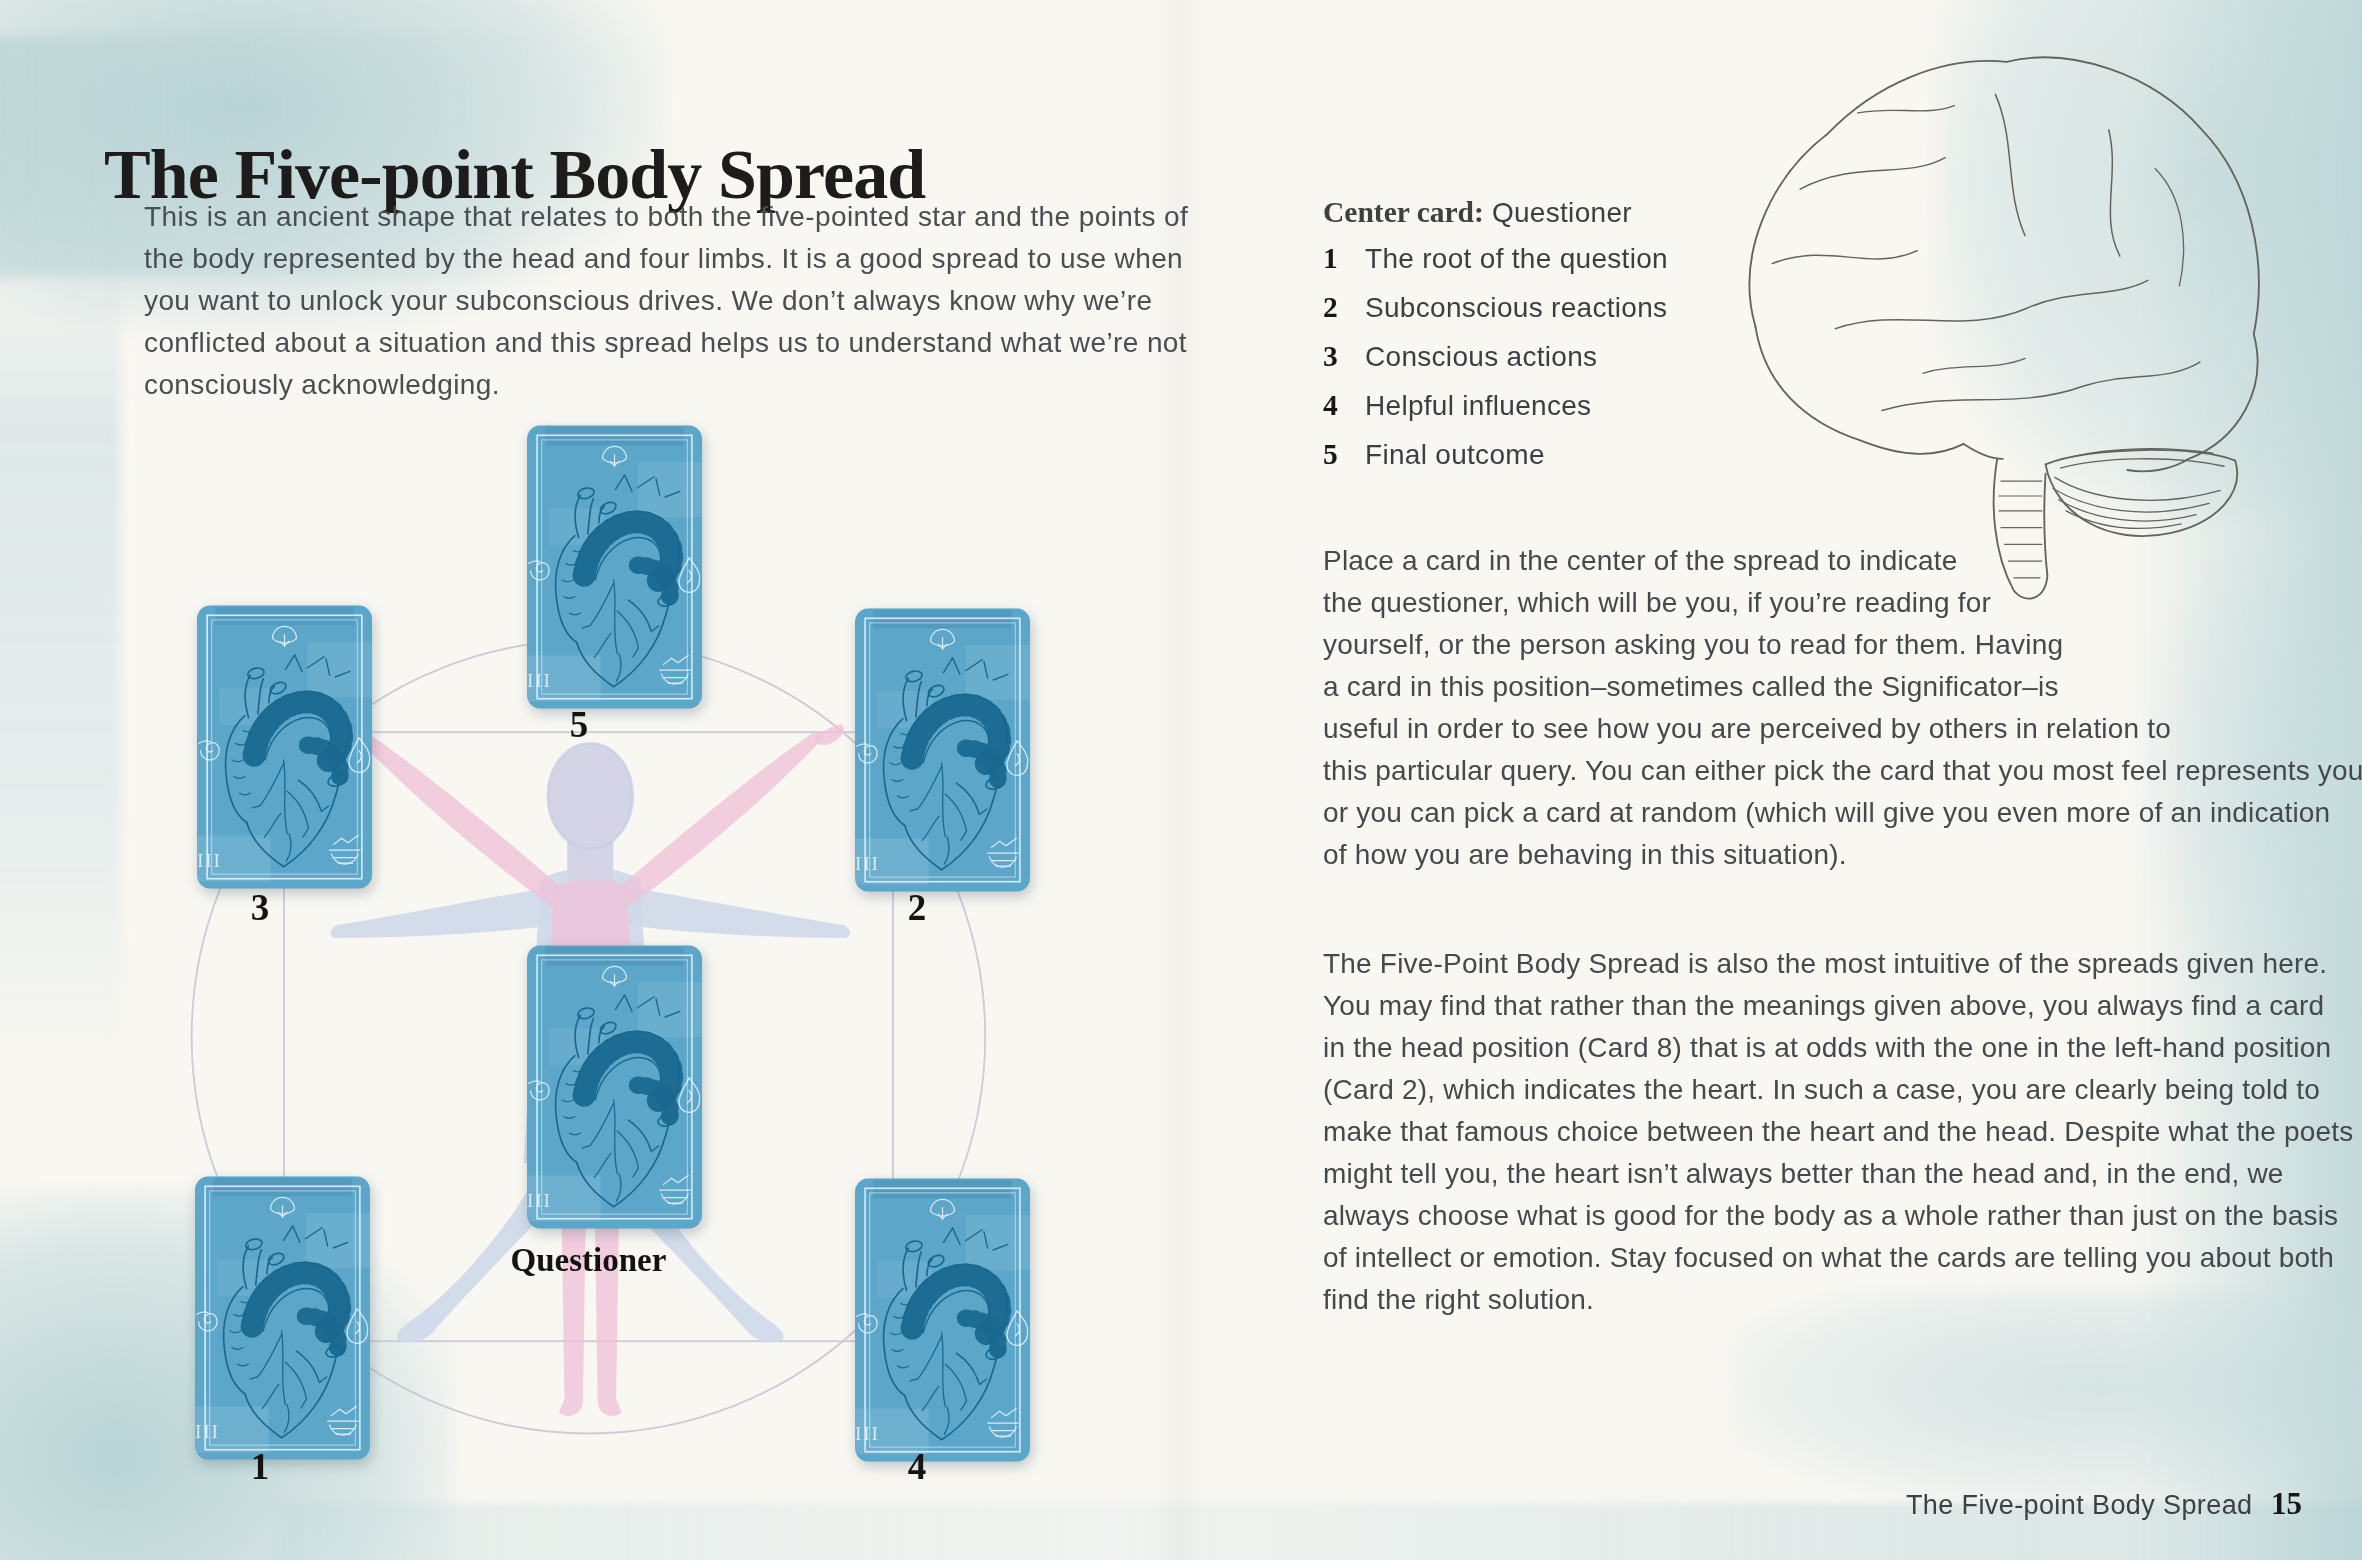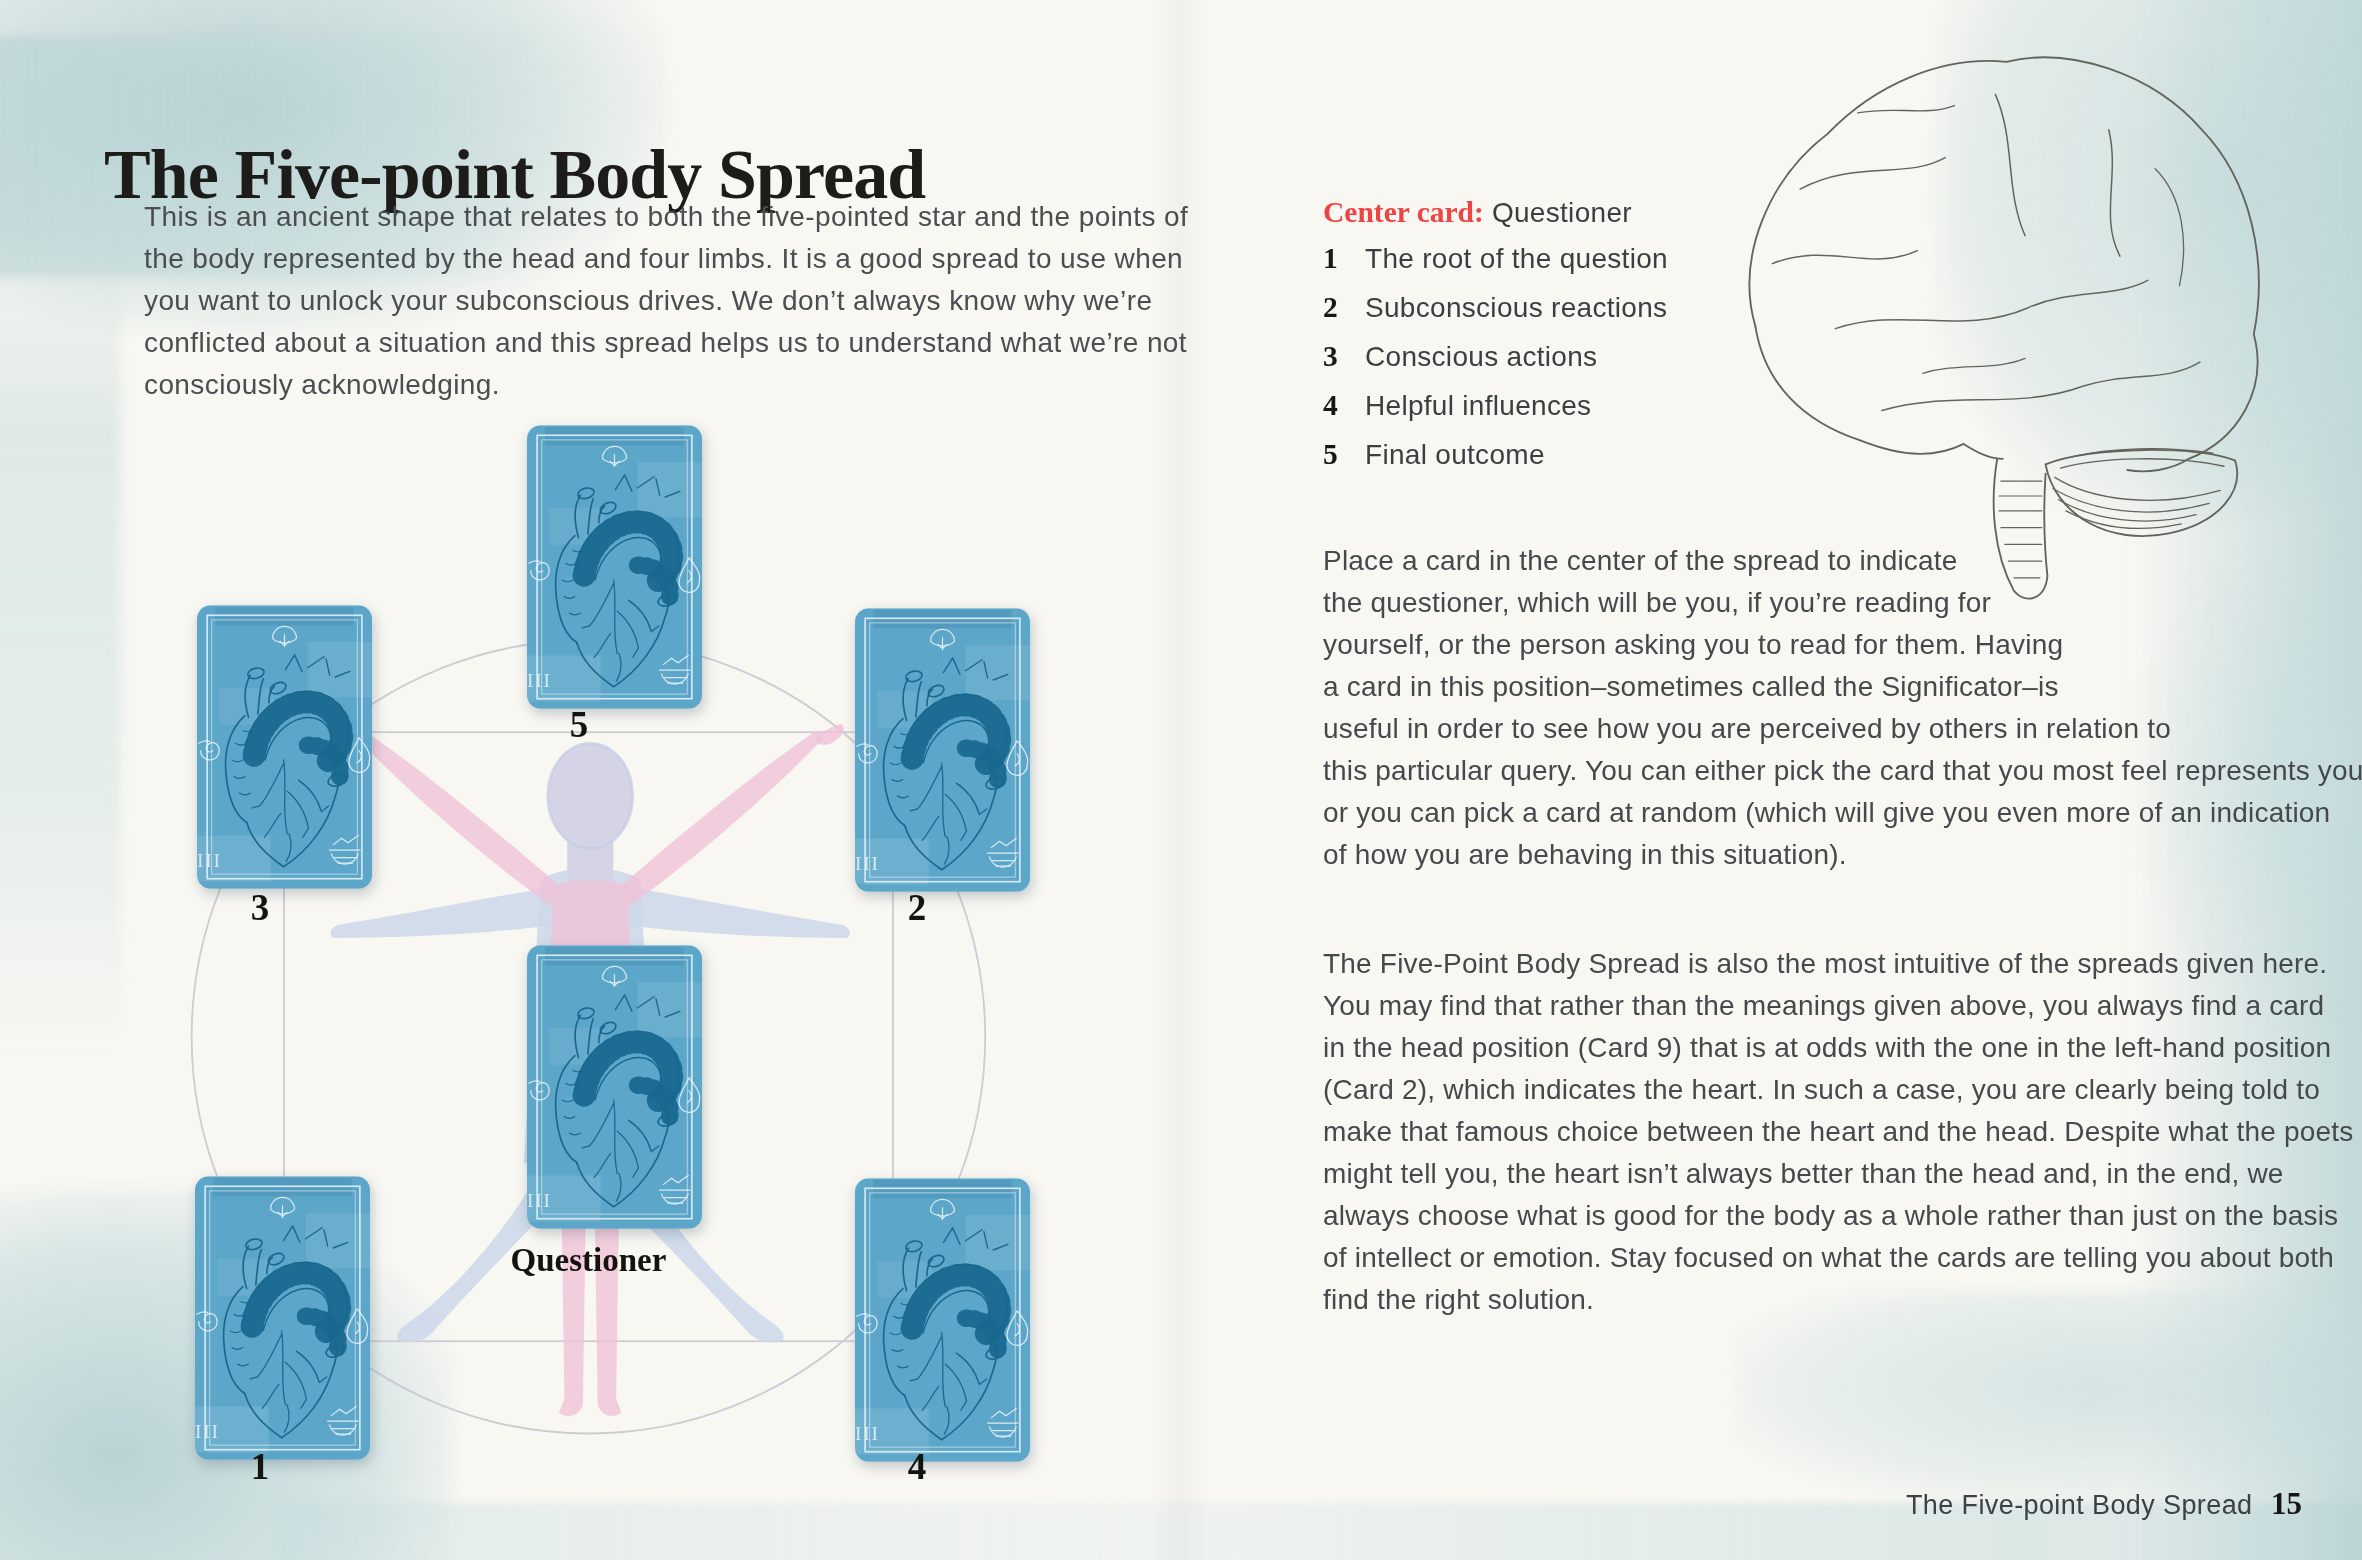--- a/index.html
+++ b/index.html
@@ -28,21 +28,21 @@
   .gutter{left:1152px;top:0;width:55px;height:1561px;
     background:linear-gradient(to right, rgba(0,0,0,0), rgba(110,110,110,.05), rgba(0,0,0,0));}
   
   .title{position:absolute;left:104px;top:88px;font-family:"Liberation Serif",serif;
     font-weight:700;font-size:70px;letter-spacing:-0.9px;color:#1e1c1b;}
   .intro{position:absolute;left:104px;top:196px;width:1089px;color:#4a4e51;
     font-size:28px;line-height:42px;letter-spacing:0.4px;margin-left:40px;}
   .tline{height:inherit;white-space:nowrap;}
   .legend{position:absolute;left:1323px;top:196px;font-size:28px;color:#3a3f42;letter-spacing:0.3px;}
   .legend-header{margin-bottom:13px;}
-  .legend-header b{font-family:"Liberation Serif",serif;font-weight:700;font-size:29.5px;color:#ef4444;letter-spacing:0;margin-top:47px;}
+  .legend-header b{font-family:"Liberation Serif",serif;font-weight:700;font-size:29.5px;color:#404040;letter-spacing:0;margin-top:47px;}
   .legend-row{display:flex;height:49px;align-items:baseline;}
   .legend-num{font-family:"Liberation Serif",serif;font-weight:700;font-size:29.5px;color:#181715;width:42px;}
   .para{position:absolute;left:1323px;width:1024px;color:#45494c;font-size:28px;
     line-height:42px;letter-spacing:0.2px;}
   .para .tline{height:42px;}
   .intro .tline{height:42px;}
   .para1{top:540px;}
   .para2{top:943px;}
   .pos-label{position:absolute;font-family:"Liberation Serif",serif;font-weight:700;
     font-size:37px;color:#15130f;width:74px;text-align:center;}
@@ -303,21 +303,21 @@
       <div class="tline">a card in this position–sometimes called the Significator–is</div>
       <div class="tline">useful in order to see how you are perceived by others in relation to</div>
       <div class="tline">this particular query. You can either pick the card that you most feel represents you</div>
       <div class="tline">or you can pick a card at random (which will give you even more of an indication</div>
       <div class="tline">of how you are behaving in this situation).</div>
     </div>
   <div class="para para2">
 
   <div class="tline">The Five-Point Body Spread is also the most intuitive of the spreads given here.</div>
       <div class="tline">You may find that rather than the meanings given above, you always find a card</div>
-      <div class="tline">in the head position (Card 9) that is at odds with the one in the left-hand position</div>
+      <div class="tline">in the head position (Card 8) that is at odds with the one in the left-hand position</div>
       <div class="tline">(Card 2), which indicates the heart. In such a case, you are clearly being told to</div>
       <div class="tline">make that famous choice between the heart and the head. Despite what the poets</div>
       <div class="tline">might tell you, the heart isn’t always better than the head and, in the end, we</div>
       <div class="tline">always choose what is good for the body as a whole rather than just on the basis</div>
       <div class="tline">of intellect or emotion. Stay focused on what the cards are telling you about both</div>
       <div class="tline">find the right solution.</div>
     </div>
 
   <div class="footer">
     <span class="footer-title">The Five-point Body Spread</span>

